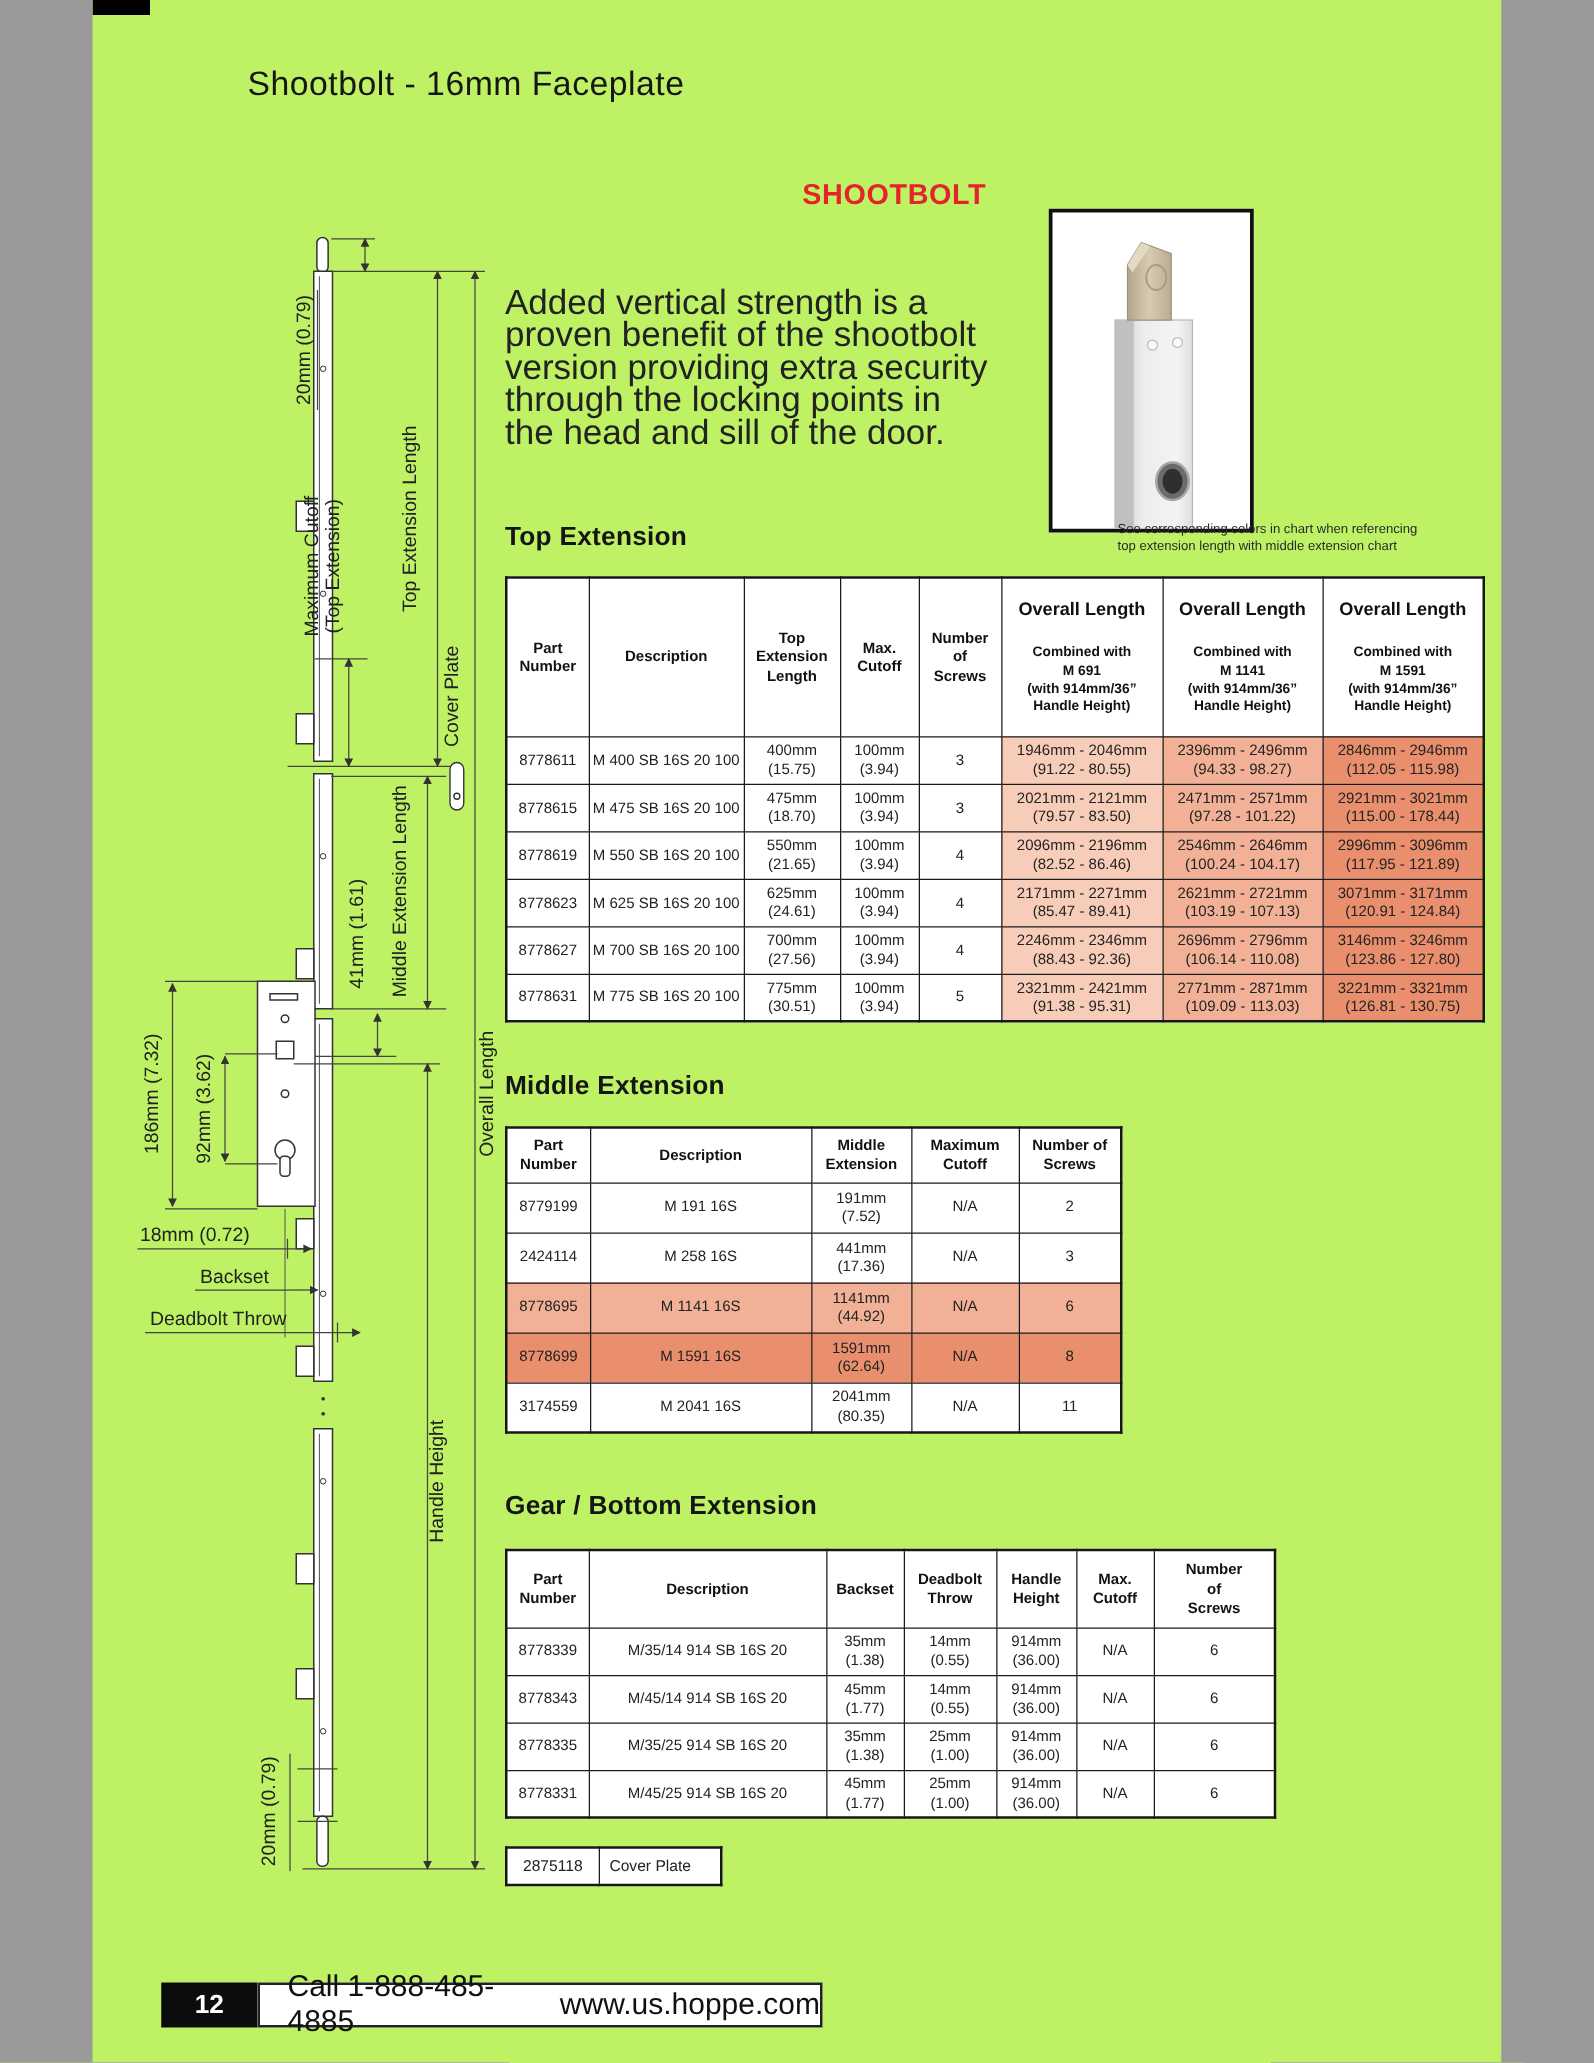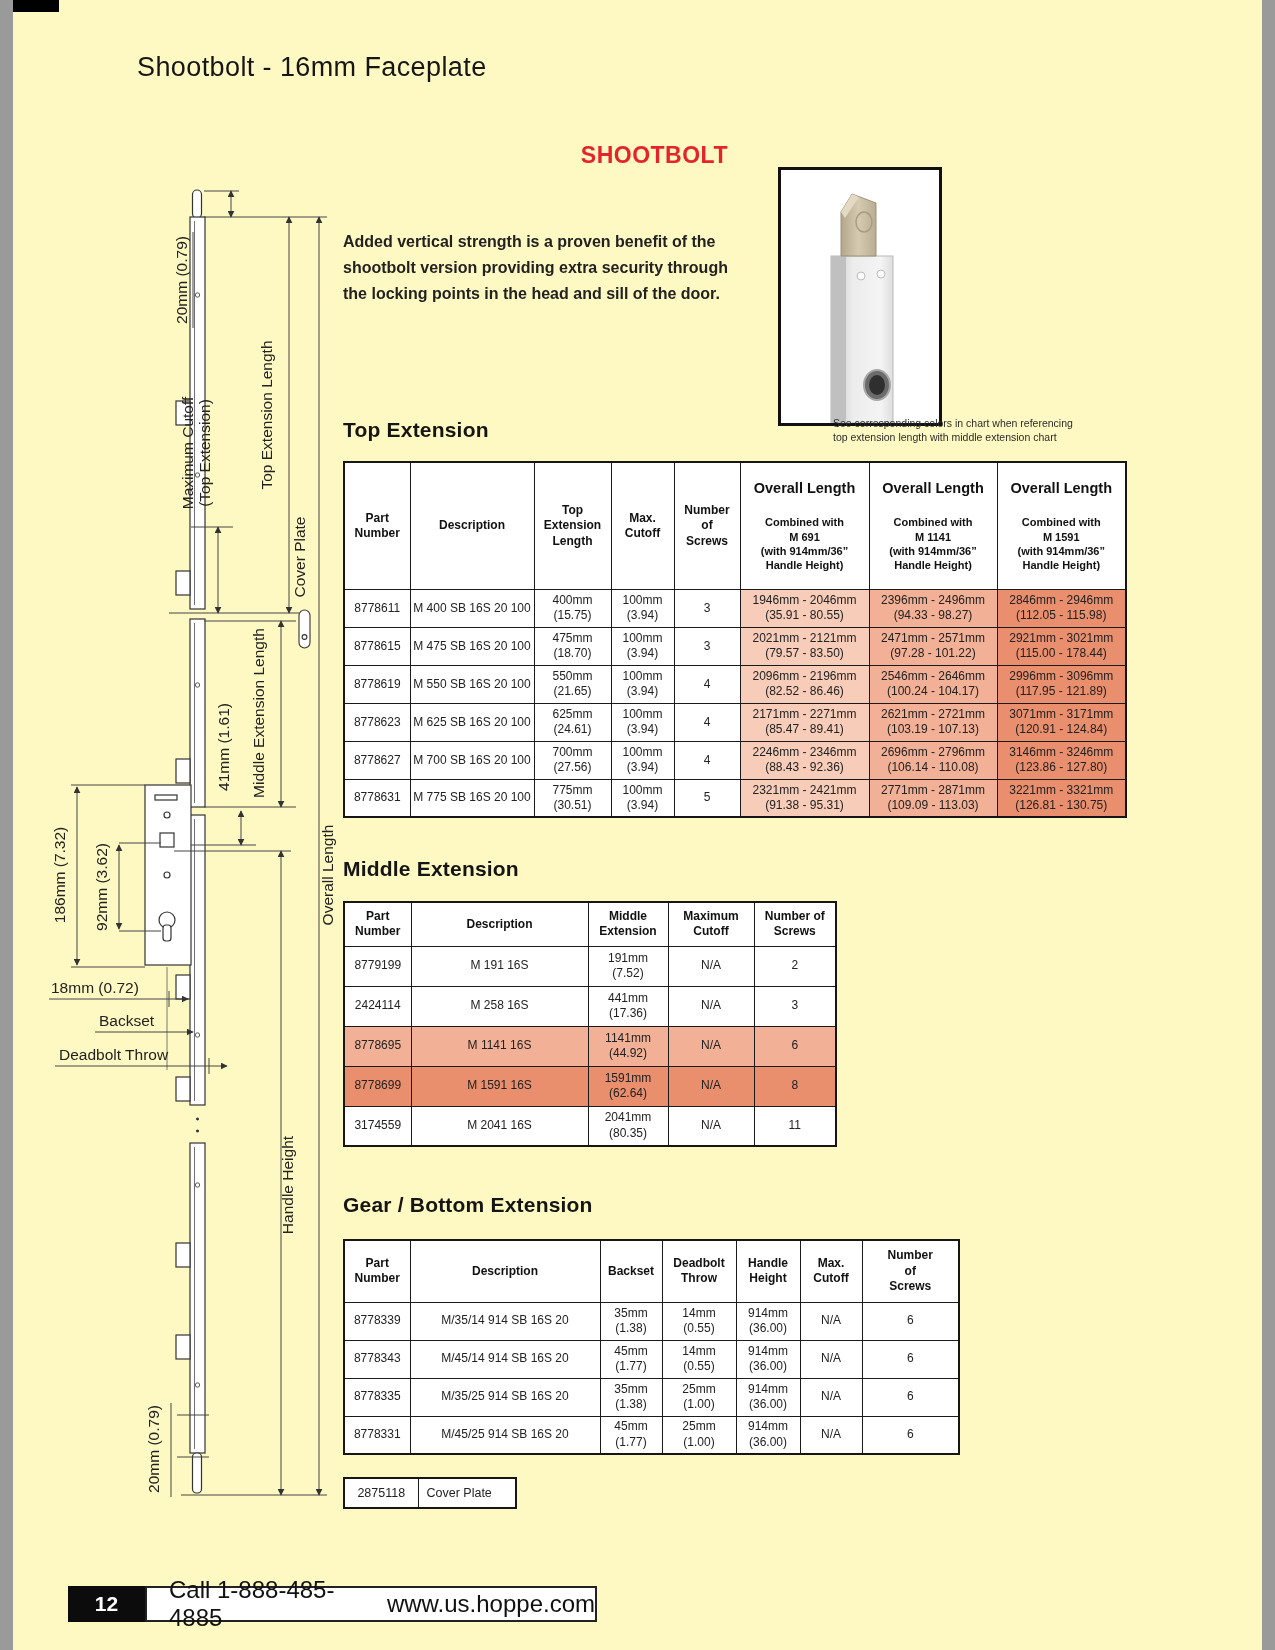--- a/index.html
+++ b/index.html
@@ -1,30 +1,30 @@
 <!DOCTYPE html>
 <html><head>
 <meta charset="utf-8">
 <style>
   html,body { margin:0; padding:0; background:#9a9a9a; }
   .page {
-    position:relative; width:1249px; height:1650px; margin:0 auto;
-    background:#fef9c3; overflow:hidden;
+    position:relative; width:1127px; height:1650px; margin:0 auto;
+    background:#bef264; overflow:hidden;
     font-family:"Liberation Sans", sans-serif; color:#1c1c1c;
   }
   .abs { position:absolute; }
 
   .corner-mark { left:0; top:0; width:46px; height:12px; background:#000; }
 
   .page-title { left:124px; top:52px; font-size:27px; letter-spacing:.4px; color:#161616; }
 
   .sb-heading { left:330px; top:142px; width:385px; text-align:right;
     font-size:23px; font-weight:bold; color:#e4232a; letter-spacing:.5px; }
 
-  .intro-text { left:330px; top:229px; width:392px; font-size:16px; line-height:26px; color:#222;font-weight:bold; }
+  .intro-text { left:330px; top:229px; width:392px; font-size:28px; line-height:26px; color:#222; }
 
   .photo-frame { left:765px; top:167px; width:164px; height:259px;
     border:3px solid #111; box-sizing:border-box; background:#fff; }
 
   .photo-note { left:820px; top:417px; width:240px; font-size:10.5px; line-height:1.32;
     color:#2b2b2b; white-space:pre-line; }
 
   .section-heading { font-size:21px; font-weight:bold; color:#151515; letter-spacing:.2px; }
   .h-top  { left:330px; top:418px; }
   .h-mid  { left:330px; top:857px; }
@@ -260,21 +260,21 @@
     <tbody>
       <tr style="height:38px">
         <td>8778611</td>
         <td>M 400 SB 16S 20 100</td>
         <td>400mm
 (15.75)</td>
         <td>100mm
 (3.94)</td>
         <td>3</td>
         <td class="sh-l">1946mm - 2046mm
-(35.91 - 80.55)</td>
+(91.22 - 80.55)</td>
         <td class="sh-m">2396mm - 2496mm
 (94.33 - 98.27)</td>
         <td class="sh-d">2846mm - 2946mm
 (112.05 - 115.98)</td>
       </tr>
       <tr style="height:38px">
         <td>8778615</td>
         <td>M 475 SB 16S 20 100</td>
         <td>475mm
 (18.70)</td>

